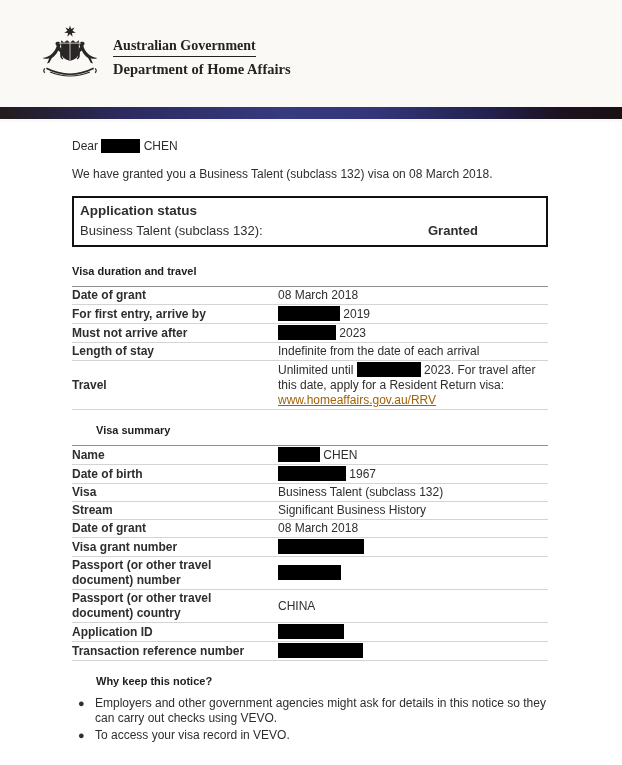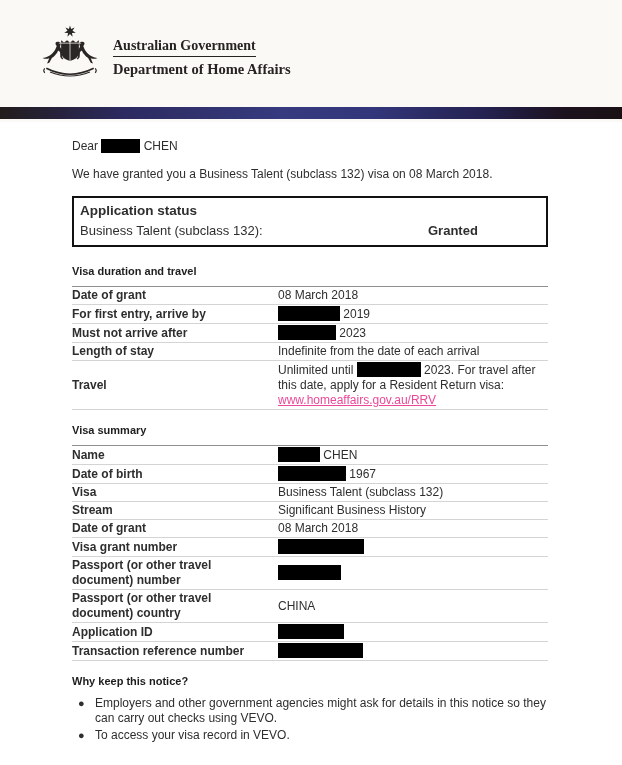--- a/index.html
+++ b/index.html
@@ -18,29 +18,29 @@
   .divider-bar{position:absolute;top:107px;left:0;width:622px;height:12px;
     background:linear-gradient(90deg,#221c1c 0%,#2c2a60 20%,#363a7e 45%,#33367a 60%,#242250 78%,#1c1220 90%,#191114 100%);}
   .content{position:absolute;top:119px;left:72px;width:476px;}
   .dear{margin-top:20px;}
   .intro{margin-top:13px;}
   .status-box{margin-top:14px;border:2px solid #111;padding:4px 6px 6px;}
   .status-title{font-weight:bold;font-size:13.5px;line-height:17px;}
   .status-row{position:relative;margin-top:4px;font-size:13px;line-height:16px;}
   .status-value{position:absolute;left:348px;top:0;font-weight:bold;}
   .section-title{margin:16px 0 6px;font-size:11px;line-height:17px;font-weight:bold;color:#1d1d1d;}
-  .section-title.mt12{margin-top:12px;}
+  .section-title.mt12{margin-top:12px;margin-left:24px;}
   .vtable{border-top:1px solid #8f8f8f;border-bottom:1px solid #d4d4d4;}
   .trow{display:flex;align-items:center;border-top:1px solid #d4d4d4;padding:1px 0;gap:26px;}
   .trow:first-child{border-top:none;}
   .tlabel{width:180px;flex:none;font-weight:bold;padding-right:2px;box-sizing:border-box;}
   .tvalue{flex:1;}
   .redact{display:inline-block;height:14px;background:#000;vertical-align:-3px;}
   .redact.tall{height:15px;}
-  .doclink{text-decoration:underline;color:#ec4899;cursor:pointer;}
+  .doclink{text-decoration:underline;color:#a16207;cursor:pointer;}
   .bullets{margin-top:6px;}
   .bullet{display:flex;margin-top:2px;}
   .bullet .dot{width:23px;flex:none;box-sizing:border-box;padding-left:6px;font-size:11px;}
   .bullet .btext{flex:1;}
 </style>
 </head>
 <body>
 
 <div class="header-band">
   <svg class="crest" viewBox="0 0 100 92">

